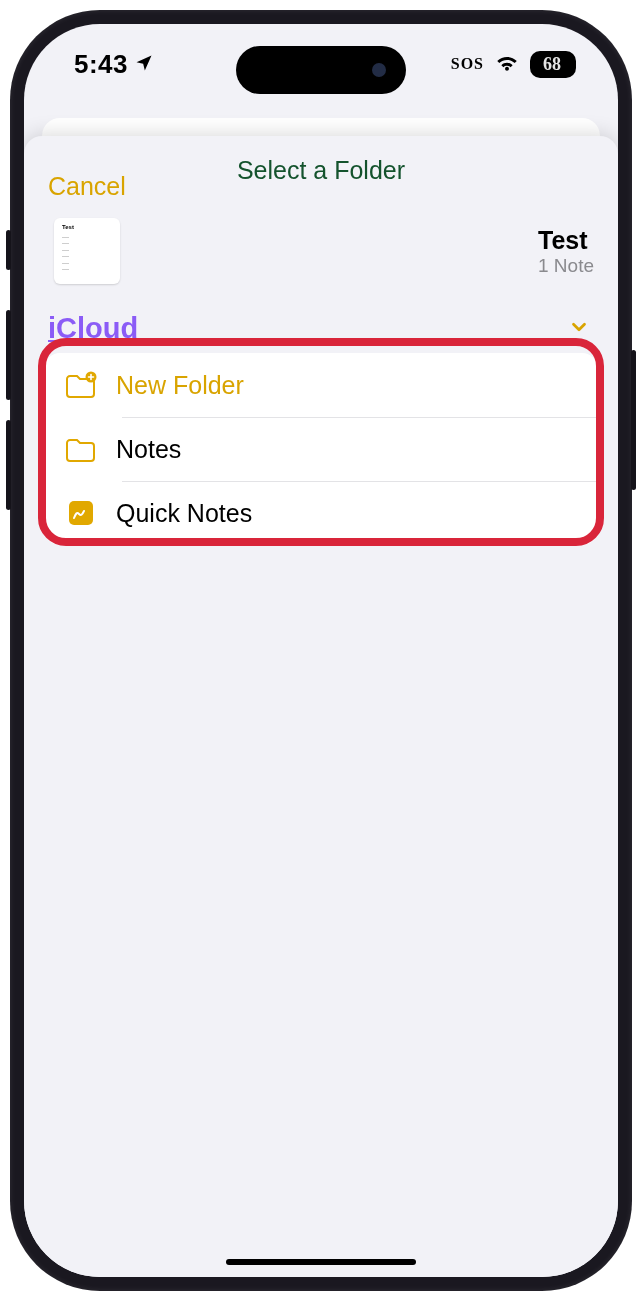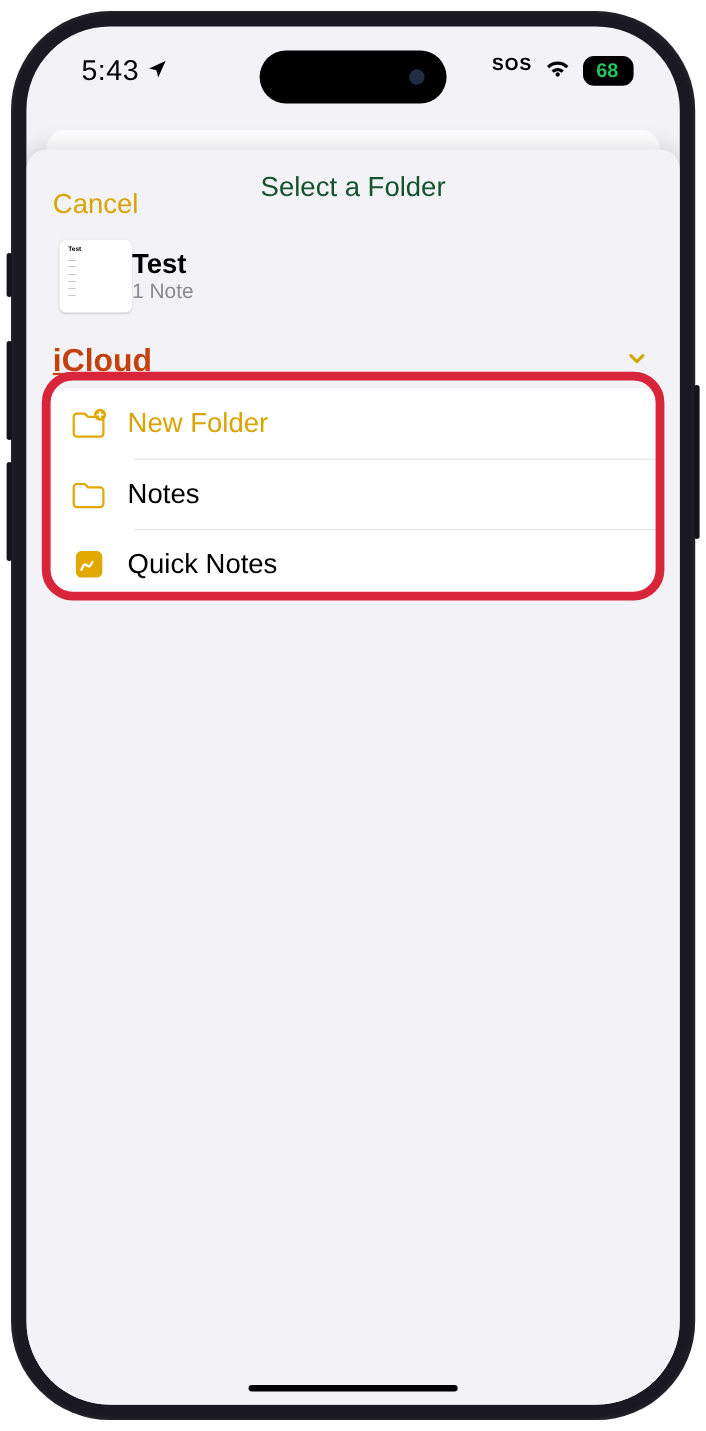--- a/index.html
+++ b/index.html
@@ -54,27 +54,27 @@
     position: absolute;
     top: 0; left: 0; right: 0;
     height: 80px;
     display: flex;
     align-items: center;
     justify-content: space-between;
     padding: 0 42px 0 50px;
     z-index: 40;
     color: #000;
   }
-  .status-left { display:flex; align-items:center; gap:6px; font-size:26px; font-weight:400; letter-spacing:0.5px;}
-  .status-right { display:flex; align-items:flex-start; gap:10px; }
+  .status-left { display:flex; align-items:center; gap:6px; font-size:26px; font-weight:700; letter-spacing:0.5px;}
+  .status-right { display:flex; align-items:center; gap:10px;font-family:Liberation Serif, serif; }
   .sos { font-size:16px; font-weight:700; letter-spacing:1px; }
   .wifi-icon, .loc-icon { display:inline-block; }
   .battery {
     display:flex; align-items:center;
-    background:#000; color:#22c55e;
+    background:#000; color:#e5e5e5;
     border-radius:10px;
     padding:3px 8px 3px 6px;
     font-size:18px; font-weight:700;
     min-width:46px;
     justify-content:center;
   }
   
   .sheet-bg {
     position:absolute;
     top:94px; left:18px; right:18px;
@@ -109,20 +109,21 @@
   }
   .modal-title {
     font-size:25px;
     font-weight:400;
     color:#14532d;
   }
   .item-row {
     display:flex;
     align-items:center;
     padding: 18px 24px 12px 30px;
+    justify-content:space-between;
   }
   .thumb {
     width:66px; height:66px;
     background:#fff;
     border-radius:6px;
     box-shadow:0 1px 2px rgba(0,0,0,0.15);
     padding:6px 8px;
     font-size:5px;
     color:#777;
     line-height:1.3;
@@ -130,21 +131,21 @@
   }
   .thumb .tt { font-size:6px; font-weight:700; color:#000; margin-bottom:2px;}
   .item-info .name { font-size:25px; font-weight:600; color:#000; }
   .item-info .sub { font-size:19px; color:#8a8a8e; }
   .section-hdr {
     display:flex;
     justify-content:space-between;
     align-items:center;
     padding: 16px 28px 8px 24px;
   }
-  .section-label { font-size:29px; font-weight:700; color:#c2410c;text-decoration:underline; }
+  .section-label { font-size:29px; font-weight:700; color:#8b5cf6;text-decoration:underline; }
   .chev { color:#d9a400; }
   .highlight-annot {
     position:absolute;
     left:14px; right:14px;
     top:202px;
     height:208px;
     border:8px solid #d9253a;
     border-radius:28px;
     pointer-events:none;
     z-index:30;

